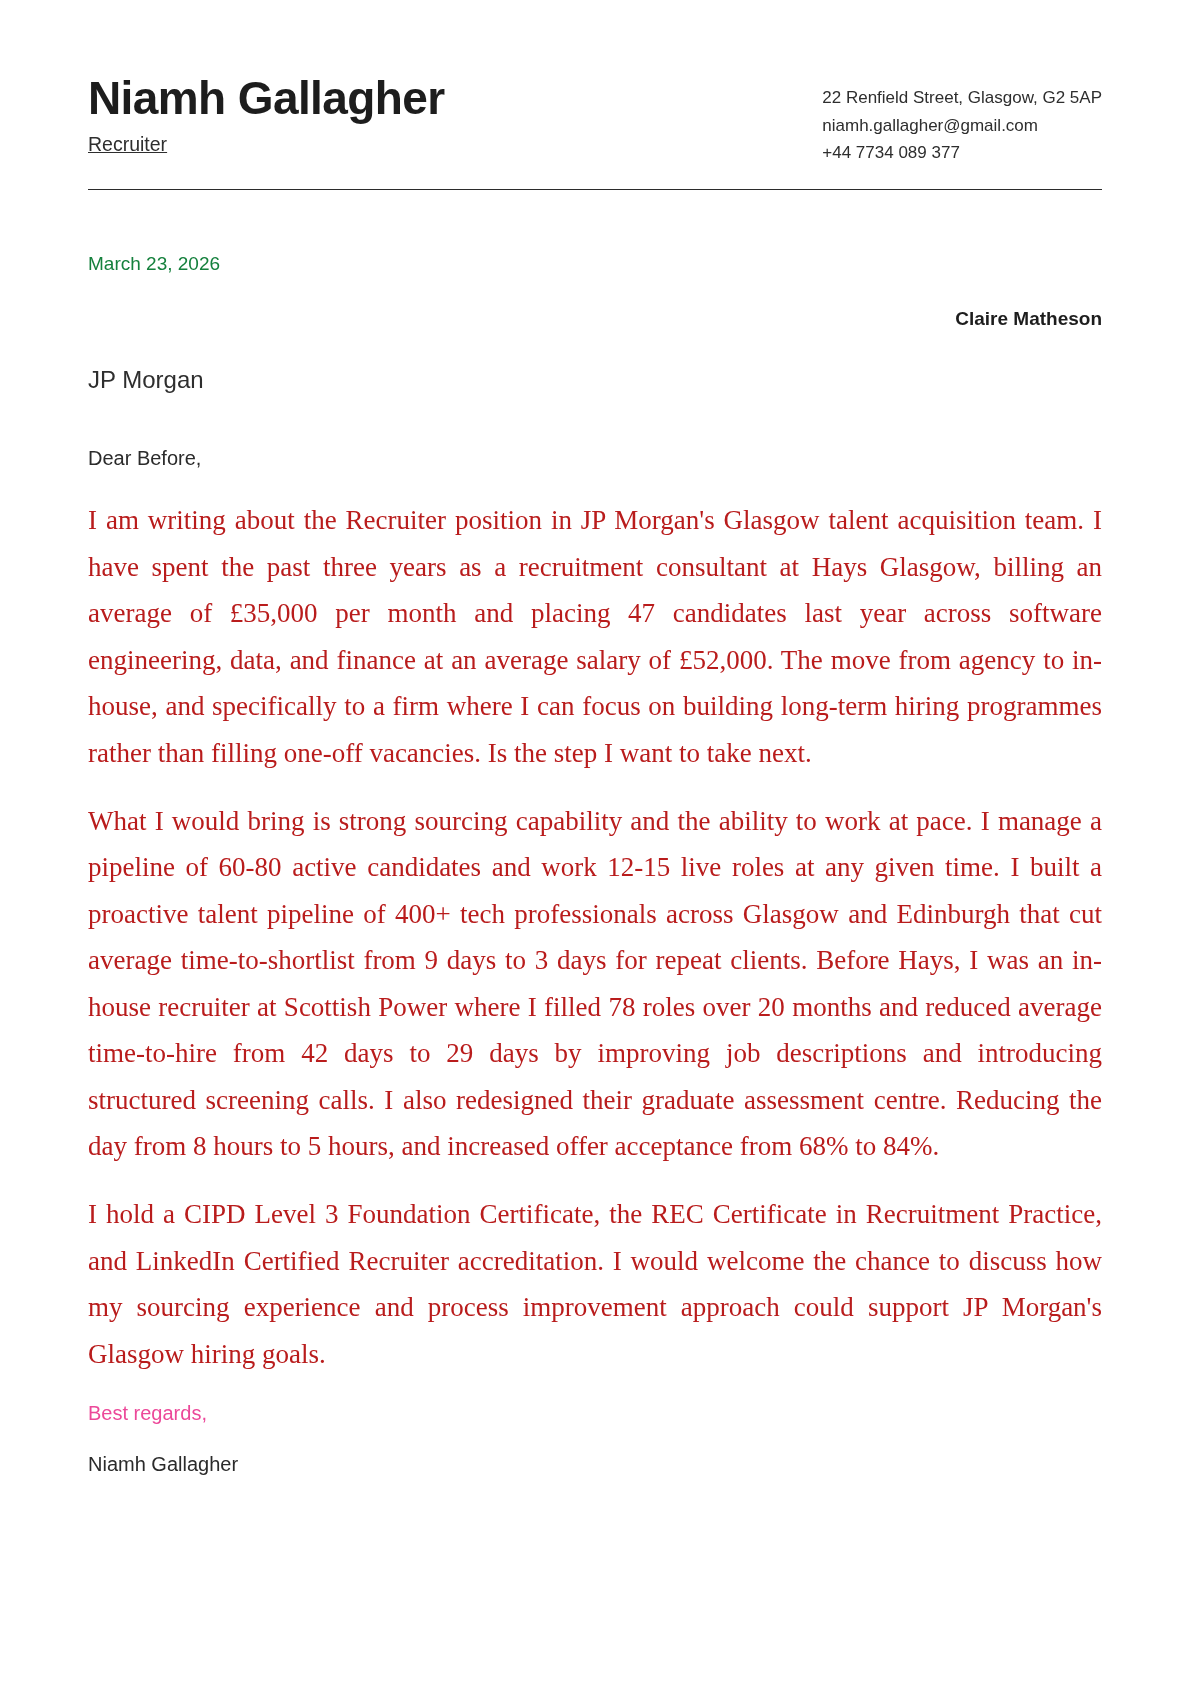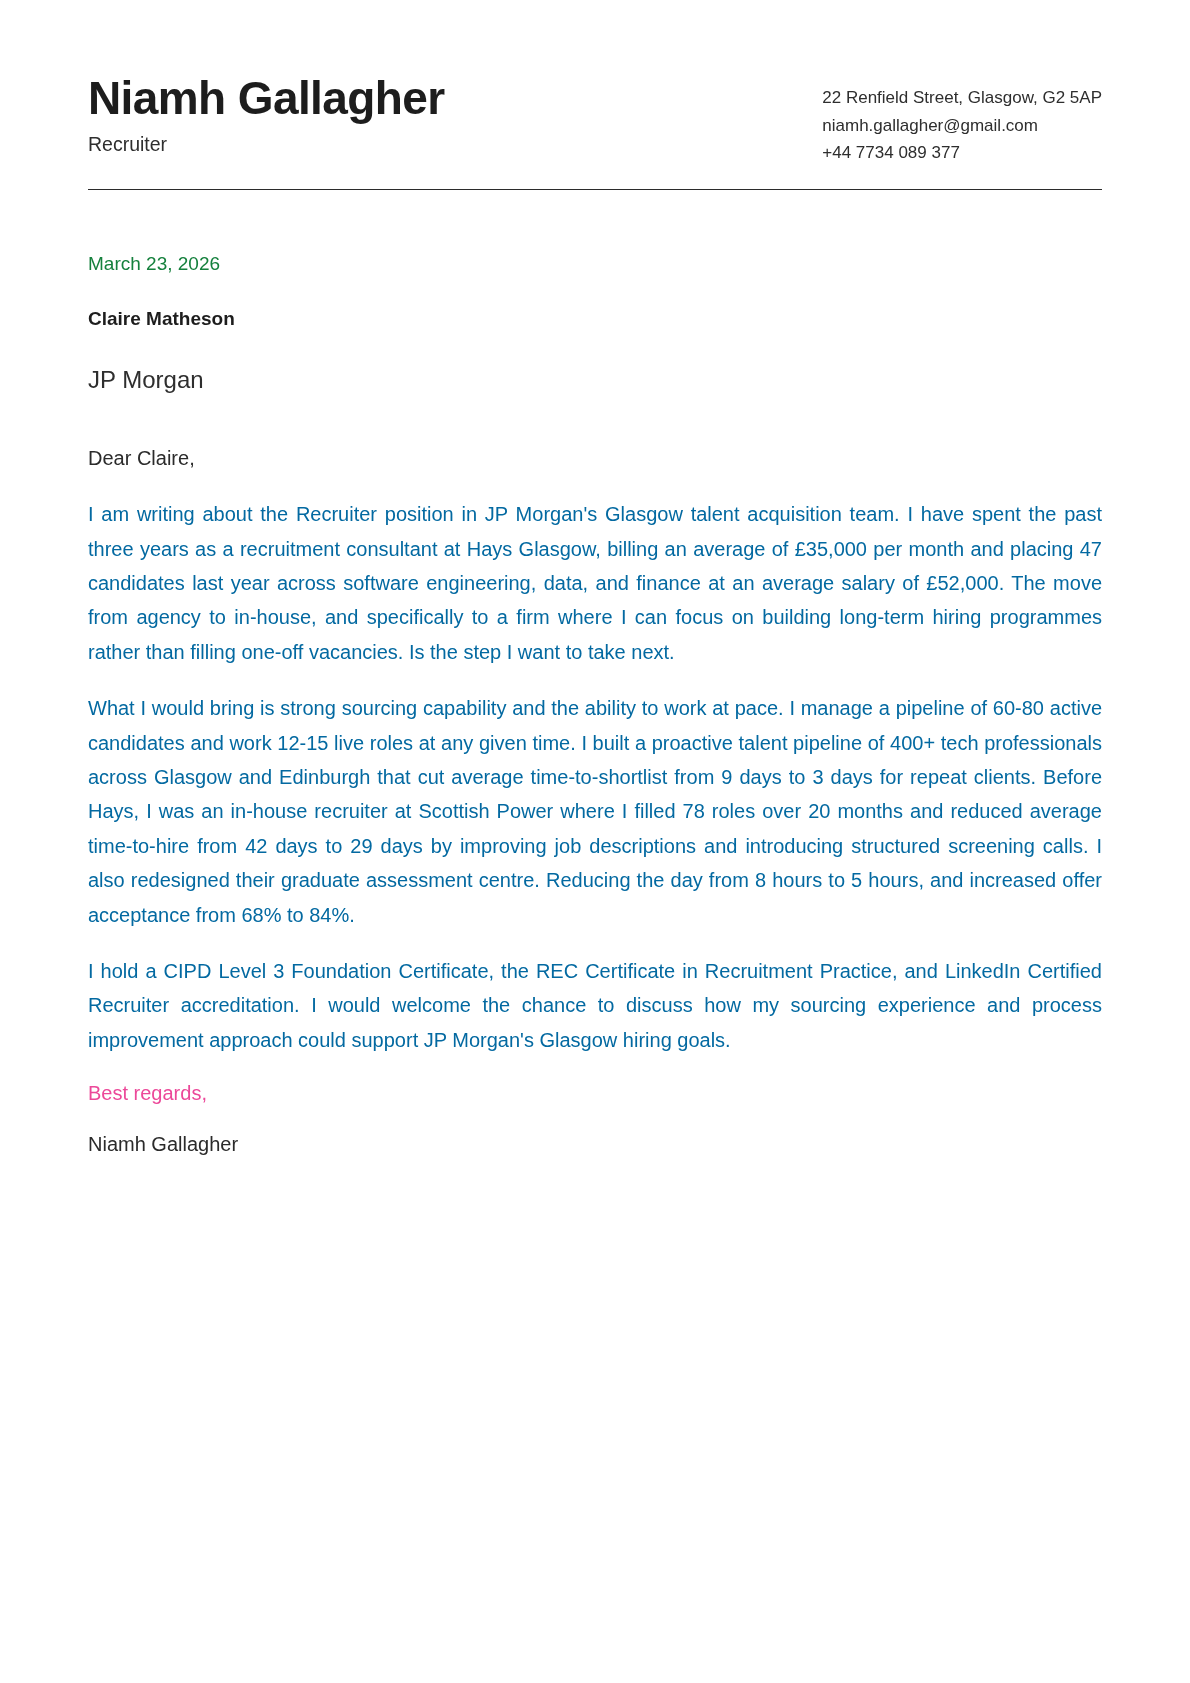--- a/index.html
+++ b/index.html
@@ -47,20 +47,21 @@
     margin: 0 0 10px 0;
     white-space: nowrap;
   }
 
   .job-title {
     font-size: 19.5px;
     line-height: 1.2;
     font-weight: 400;
     color: #2e2e2e;
     margin: 0;
+    text-decoration: underline;
   }
 
   .contact-block {
     flex: 0 0 auto;
     text-align: left;
     padding-top: 12px;
   }
 
   .contact-line {
     font-size: 17px;
@@ -80,20 +81,21 @@
     color: #15803d;
     margin-bottom: 30px;
   }
 
   .recipient-name {
     font-size: 19px;
     line-height: 1.35;
     font-weight: 700;
     color: #1d1d1d;
     margin-bottom: 8px;
+    text-align: right;
   }
 
   .recipient-company {
     font-size: 24px;
     line-height: 1.35;
     color: #2e2e2e;
     margin-top: 32px;
   }
 
   
@@ -102,26 +104,27 @@
   }
 
   .salutation {
     font-size: 20px;
     line-height: 1.45;
     color: #2b2b2b;
     margin-bottom: 24px;
   }
 
   .body-paragraph {
-    font-size: 20px;
+    font-size: 27px;
     line-height: 1.72;
-    color: #0369a1;
+    color: #b91c1c;
     text-align: justify;
     text-justify: inter-word;
     margin: 0 0 22px 0;
+    font-family: Liberation Serif, serif;
   }
 
   .closing-line {
     font-size: 20px;
     line-height: 1.45;
     color: #ec4899;
     margin-bottom: 22px;
   }
 
   .signature-name {
@@ -151,21 +154,21 @@
   </div>
 
   <div class="letter-meta">
     <div class="letter-date">March 23, 2026</div>
     <div class="recipient-name">Claire Matheson</div>
     <div class="recipient-company">JP Morgan</div>
   </div>
 
   <div class="letter-body">
 
-    <div class="salutation">Dear Claire,</div>
+    <div class="salutation">Dear Before,</div>
 
     <p class="body-paragraph">I am writing about the Recruiter position in JP Morgan's Glasgow talent acquisition team. I have spent the past three years as a recruitment consultant at Hays Glasgow, billing an average of £35,000 per month and placing 47 candidates last year across software engineering, data, and finance at an average salary of £52,000. The move from agency to in-house, and specifically to a firm where I can focus on building long-term hiring programmes rather than filling one-off vacancies. Is the step I want to take next.</p>
 
     <p class="body-paragraph">What I would bring is strong sourcing capability and the ability to work at pace. I manage a pipeline of 60-80 active candidates and work 12-15 live roles at any given time. I built a proactive talent pipeline of 400+ tech professionals across Glasgow and Edinburgh that cut average time-to-shortlist from 9 days to 3 days for repeat clients. Before Hays, I was an in-house recruiter at Scottish Power where I filled 78 roles over 20 months and reduced average time-to-hire from 42 days to 29 days by improving job descriptions and introducing structured screening calls. I also redesigned their graduate assessment centre. Reducing the day from 8 hours to 5 hours, and increased offer acceptance from 68% to 84%.</p>
 
     <p class="body-paragraph">I hold a CIPD Level 3 Foundation Certificate, the REC Certificate in Recruitment Practice, and LinkedIn Certified Recruiter accreditation. I would welcome the chance to discuss how my sourcing experience and process improvement approach could support JP Morgan's Glasgow hiring goals.</p>
 
     <div class="closing-line">Best regards,</div>
 
     <div class="signature-name">Niamh Gallagher</div>

